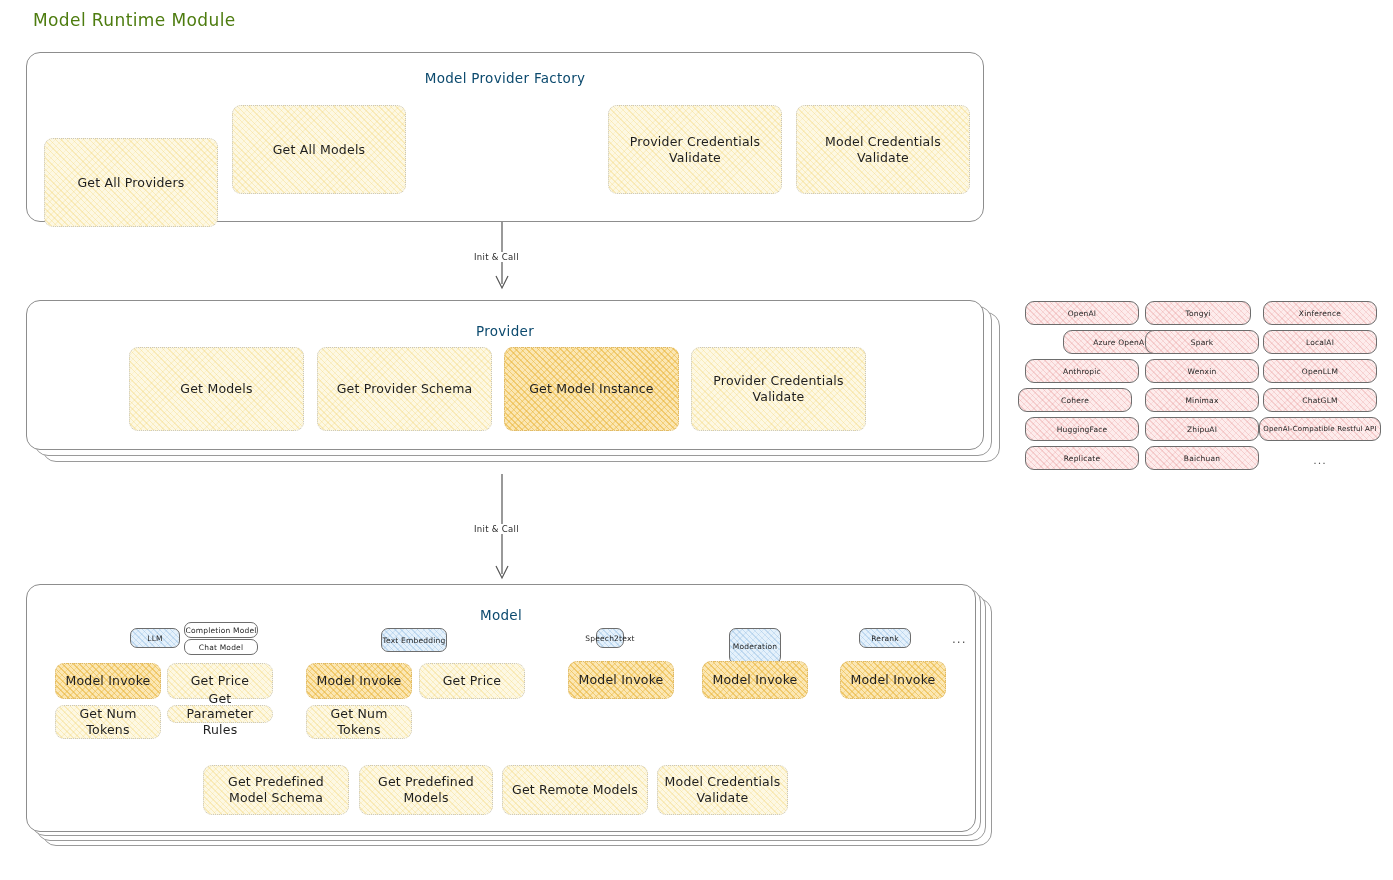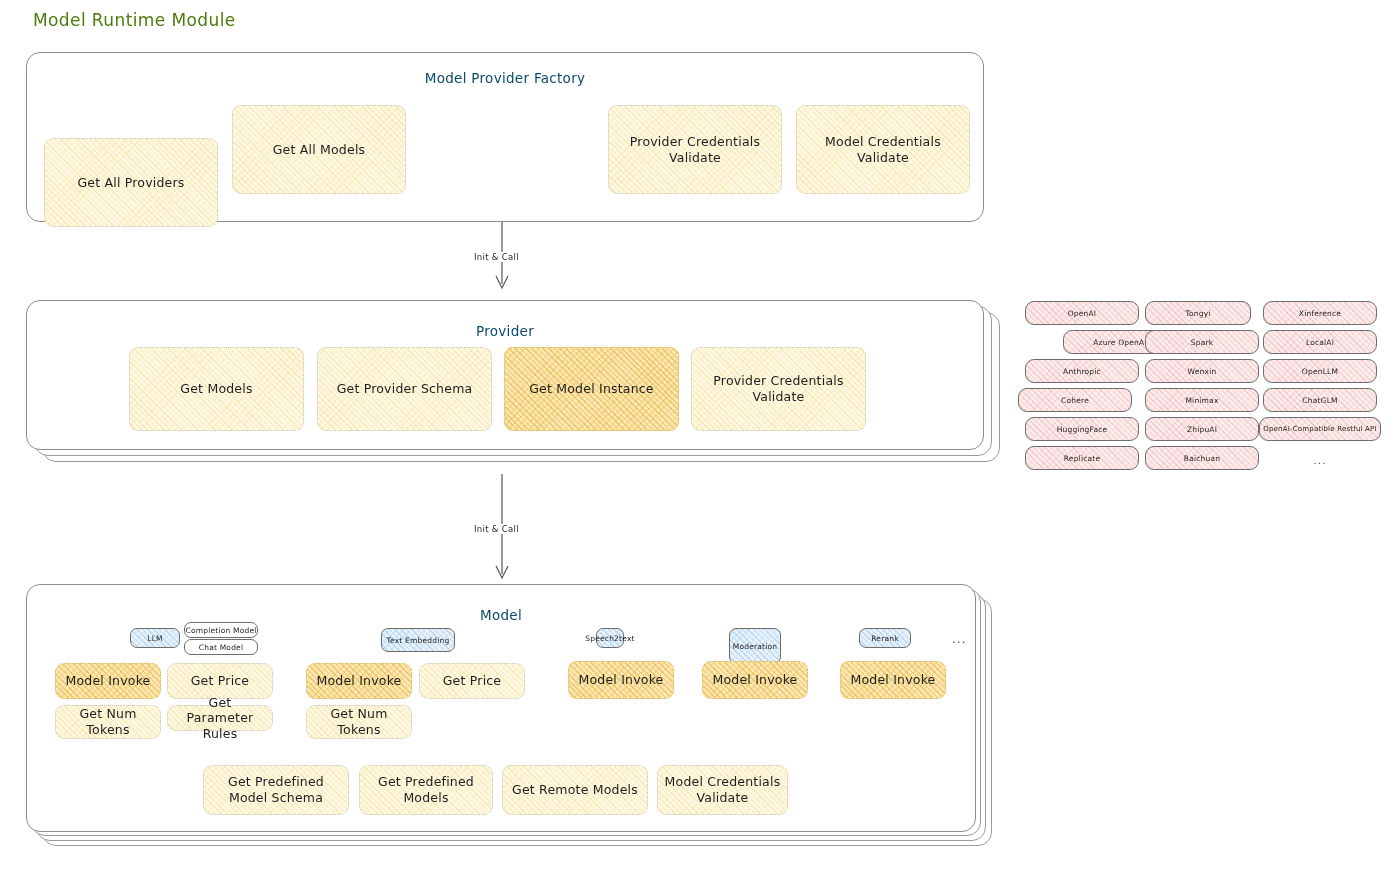--- a/index.html
+++ b/index.html
@@ -288,25 +288,25 @@
 
   <div class="fbox orange" style="left:55px; top:663px; width:106px; height:36px; z-index:2;">
     <span>Model Invoke</span>
   </div>
   <div class="fbox yellow" style="left:167px; top:663px; width:106px; height:36px; z-index:2;">
     <span>Get Price</span>
   </div>
   <div class="fbox yellow" style="left:55px; top:705px; width:106px; height:34px; z-index:2;">
     <span>Get Num Tokens</span>
   </div>
-  <div class="fbox yellow" style="left:167px; top:705px; width:106px; height:26px; z-index:2;">
+  <div class="fbox yellow" style="left:167px; top:705px; width:106px; height:18px; z-index:2;">
     <span>Get Parameter Rules</span>
   </div>
 
-  <div class="mtag" style="left:381px; top:628px; width:74px; height:24px; z-index:2;">
+  <div class="mtag" style="left:381px; top:628px; width:66px; height:24px; z-index:2;">
     <span>Text Embedding</span>
   </div>
   <div class="fbox orange" style="left:306px; top:663px; width:106px; height:36px; z-index:2;">
     <span>Model Invoke</span>
   </div>
   <div class="fbox yellow" style="left:419px; top:663px; width:106px; height:36px; z-index:2;">
     <span>Get Price</span>
   </div>
   <div class="fbox yellow" style="left:306px; top:705px; width:106px; height:34px; z-index:2;">
     <span>Get Num Tokens</span>

